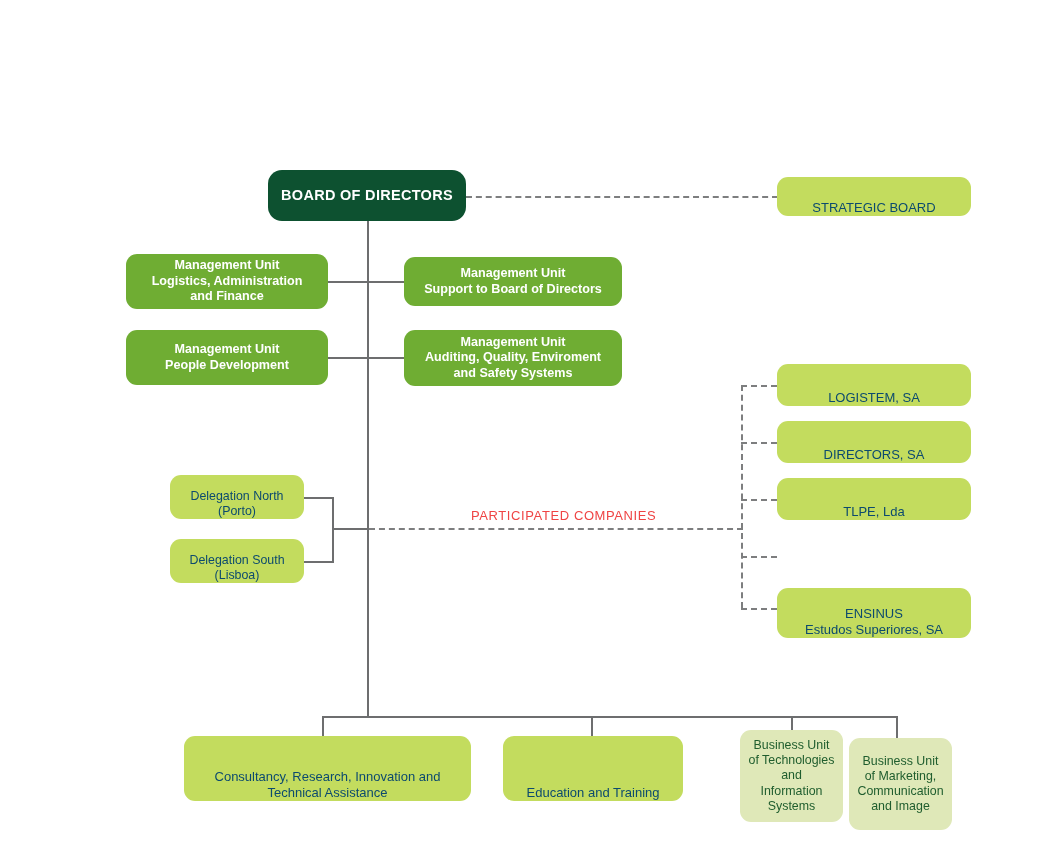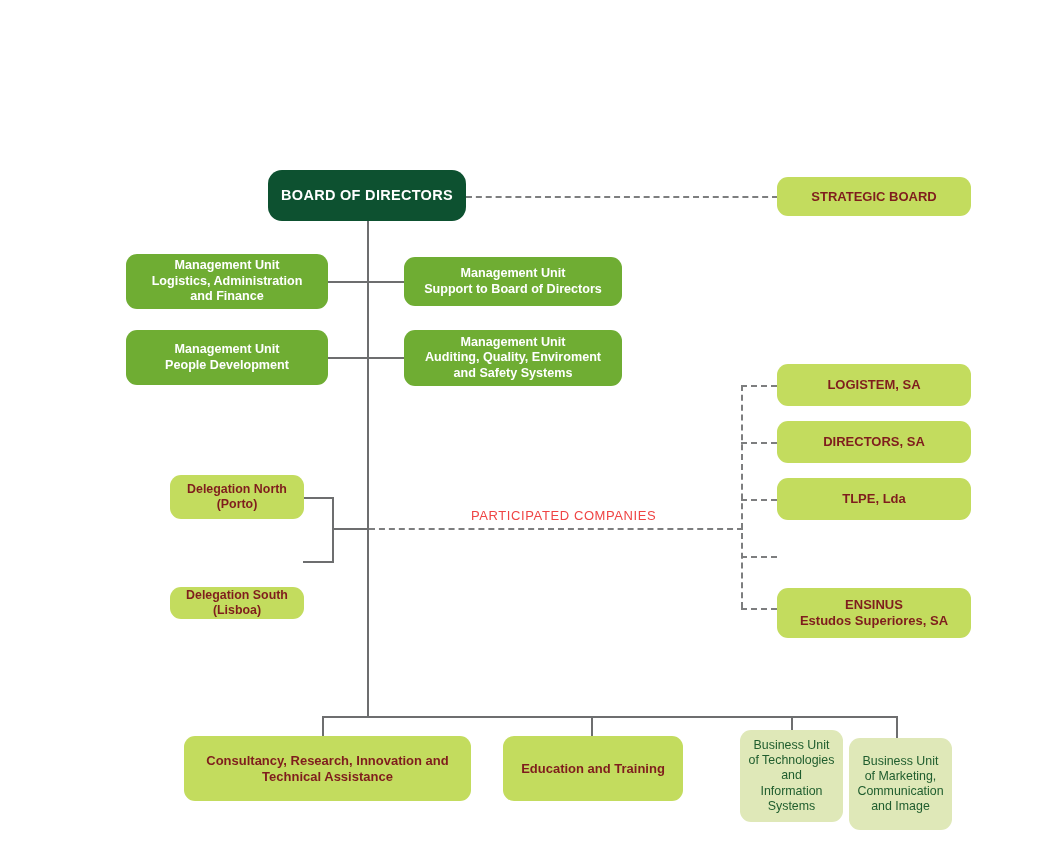--- a/index.html
+++ b/index.html
@@ -43,23 +43,24 @@
     letter-spacing: .3px;
   }
   .n-mid {
     background: #6fad33;
     color: #ffffff;
     font-weight: bold;
     font-size: 12.6px;
   }
   .n-light {
     background: #c3dc5e;
-    color: #7f1d1d;
-    font-weight: bold;
+    color: #0c4a6e;
+    font-weight: normal;
     font-size: 13px;
+    align-items: flex-end;
   }
   .n-pale {
     background: #dfe8b8;
     color: #1f5d2e;
     font-weight: normal;
     font-size: 12.4px;
   }
   .n-small {
     font-size: 12.4px;
   }
@@ -152,21 +153,21 @@
     <span class="label">Management Unit
 Auditing, Quality, Enviroment
 and Safety Systems</span>
   </div>
 
   <div class="node n-light n-small" style="left:170px; top:475px; width:134px; height:44px;">
     <span class="label">Delegation North
 (Porto)</span>
   </div>
 
-  <div class="node n-light n-small" style="left:170px; top:539px; width:134px; height:32px;margin-top:48px;">
+  <div class="node n-light n-small" style="left:170px; top:539px; width:134px; height:44px;">
     <span class="label">Delegation South
 (Lisboa)</span>
   </div>
 
   <div class="section-label" style="left:471px; top:508px;">PARTICIPATED COMPANIES</div>
 
   <div class="node n-light" style="left:777px; top:364px; width:194px; height:42px;">
     <span class="label">LOGISTEM, SA</span>
   </div>
 

